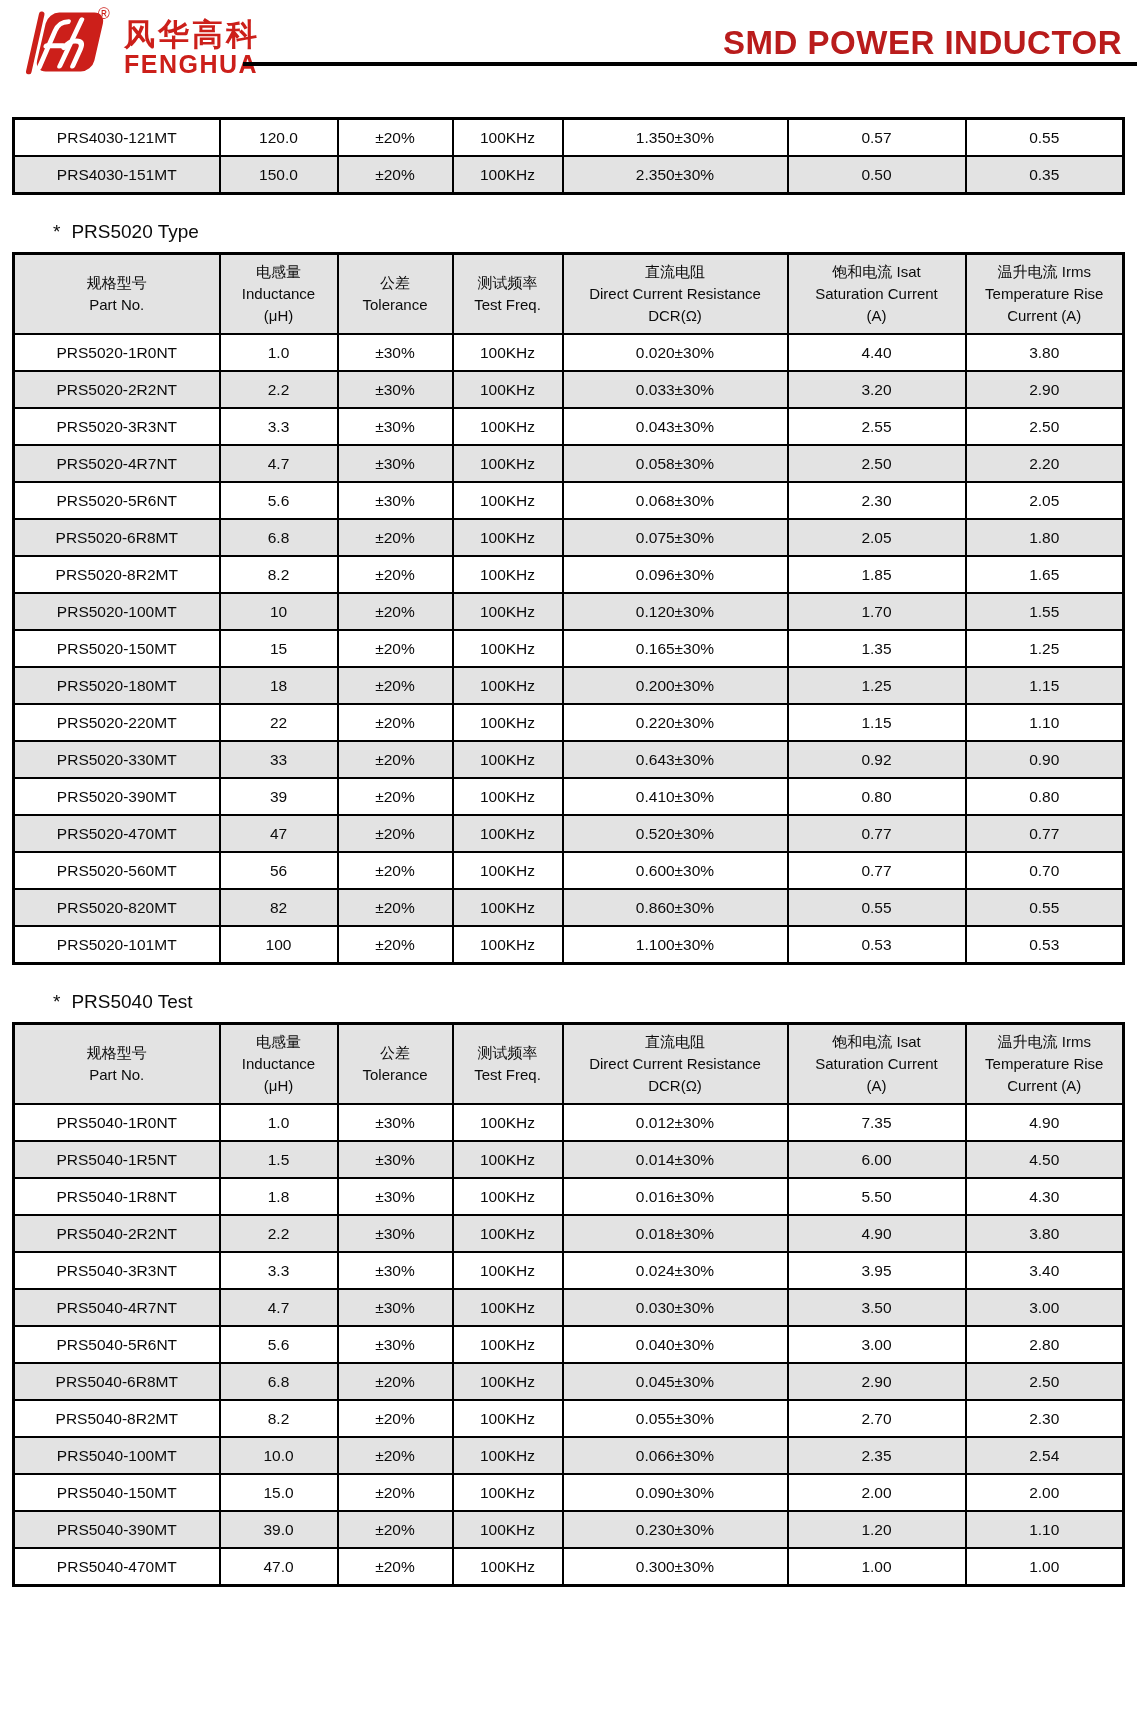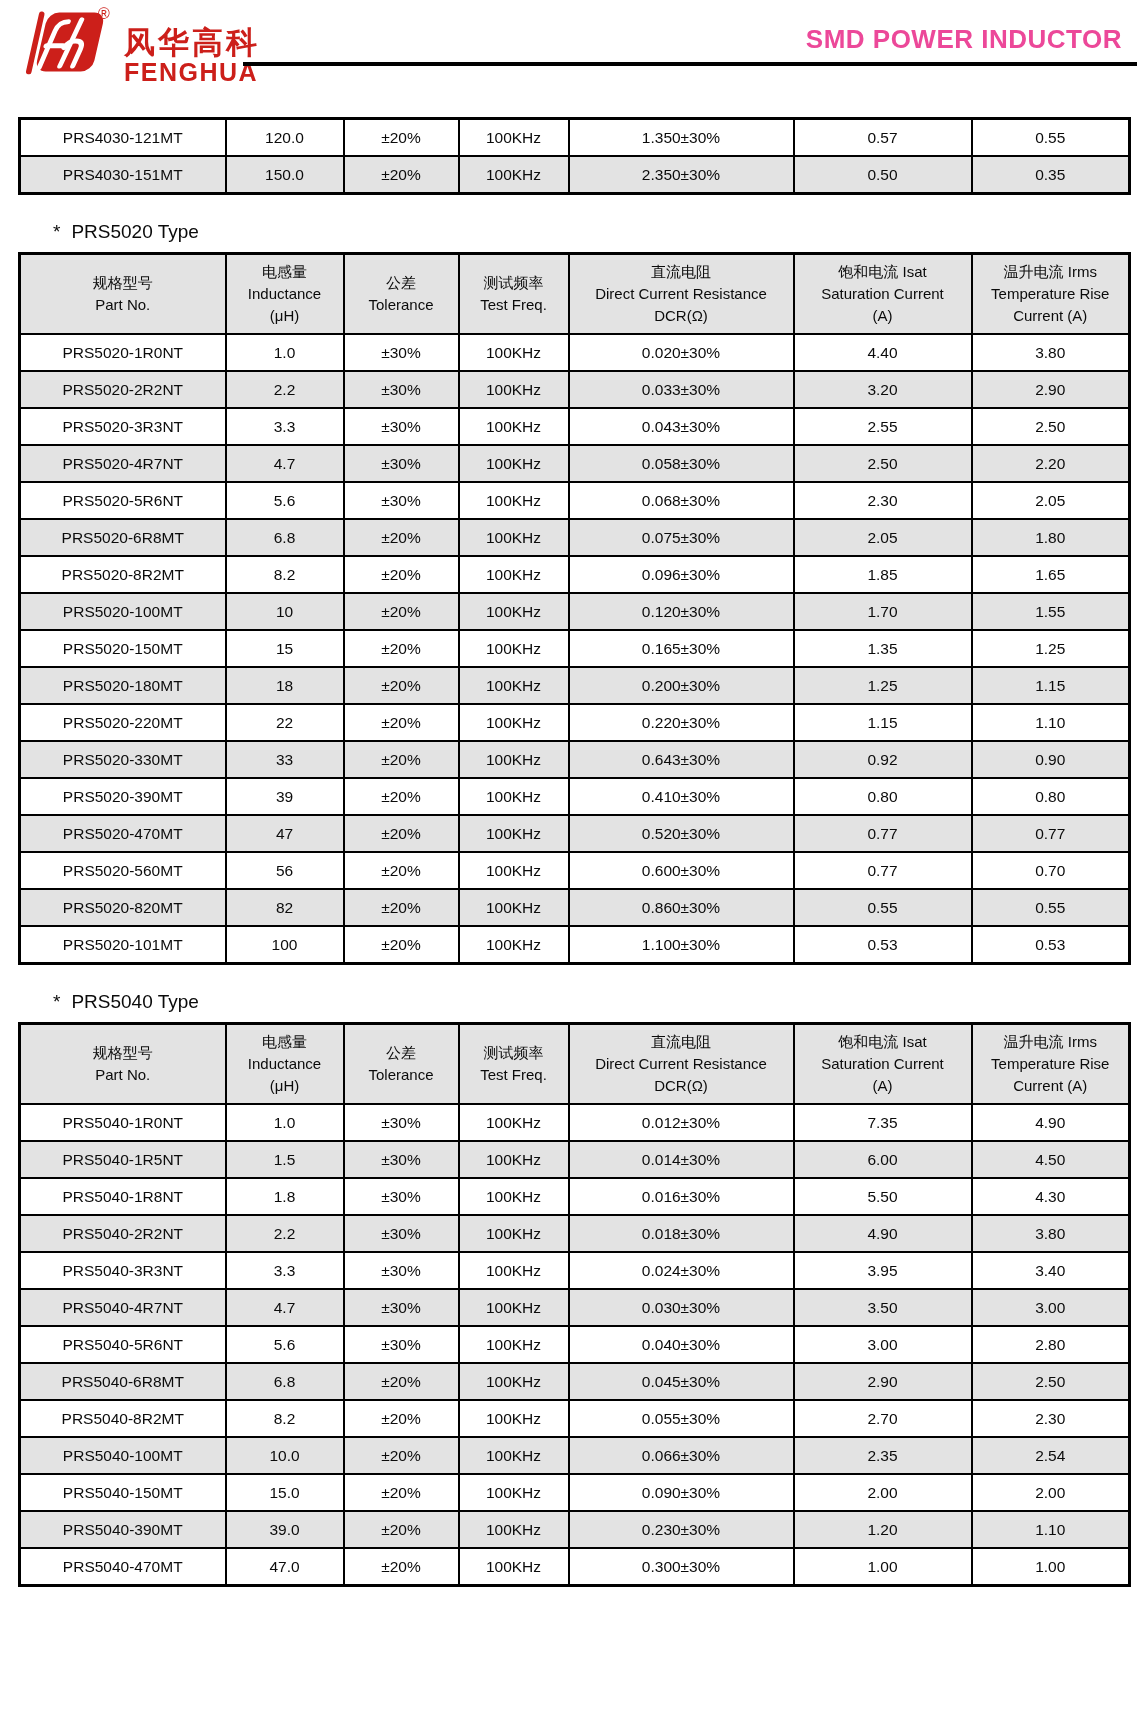--- a/index.html
+++ b/index.html
@@ -14,53 +14,53 @@
   }
 
   
   .hdr { position: relative; height: 117px; }
   .logo-wrap { position: absolute; left: 14px; top: 7px; display: flex; align-items: flex-start; }
   .logo-mark { display: block; }
   .reg {
     position: absolute; left: 84px; top: -2px;
     font-size: 16px; color: #cc1f1a; font-weight: 400;
   }
-  .brand { margin-left: 14px; margin-top: 20px; }
+  .brand { margin-left: 14px; margin-top: 12px; }
   .brand-cn {
     font-size: 31px; font-weight: 700; color: #cc1f1a;
     letter-spacing: 3px; line-height: 32px; white-space: nowrap;
   }
   .brand-en {
     font-size: 25px; font-weight: 700; color: #cc1f1a;
     letter-spacing: 1.5px; line-height: 25px; margin-top: 1px; white-space: nowrap;
   }
   .doc-title {
     position: absolute; right: 24px; top: 24px;
-    font-size: 26px; font-weight: 700; letter-spacing: 0.5px; color: #ec4899;
+    font-size: 33px; font-weight: 700; letter-spacing: 0.5px; color: #b91c1c;
     white-space: nowrap;
   }
   .hdr-rule {
     position: absolute; left: 243px; top: 62px;
     width: 894px; height: 4px; background: #000;
   }
 
   
   .section-title {
     margin: 26px 0 9px 53px;
     font-size: 19px; line-height: 22px; color: #0b0b0b;
     white-space: nowrap;
   }
   .section-title .marker { display: inline-block; margin-right: 11px; }
 
   
   .spec-table {
     border-collapse: collapse;
     table-layout: fixed;
     width: 1110px;
-    margin-left: 18px;
+    margin-left: 12px;
     border: 3px solid #000;
     background: #fff;
     padding-left: 15px;
   }
   .spec-table th, .spec-table td {
     border: 2px solid #000;
     text-align: center;
     vertical-align: middle;
     overflow: hidden;
   }
@@ -322,21 +322,21 @@
           <td>±20%</td>
           <td>100KHz</td>
           <td>1.100±30%</td>
           <td>0.53</td>
           <td>0.53</td>
         </tr>
       </tbody>
   </table>
 
   <div class="section-title">
-    <span class="marker">*</span><span>PRS5040 Type</span>
+    <span class="marker">*</span><span>PRS5040 Test</span>
   </div>
 
   <table class="spec-table">
     <colgroup>
       <col class="c-part">
         <col class="c-ind">
         <col class="c-tol">
         <col class="c-freq">
       <col class="c-dcr">
         <col class="c-isat">

